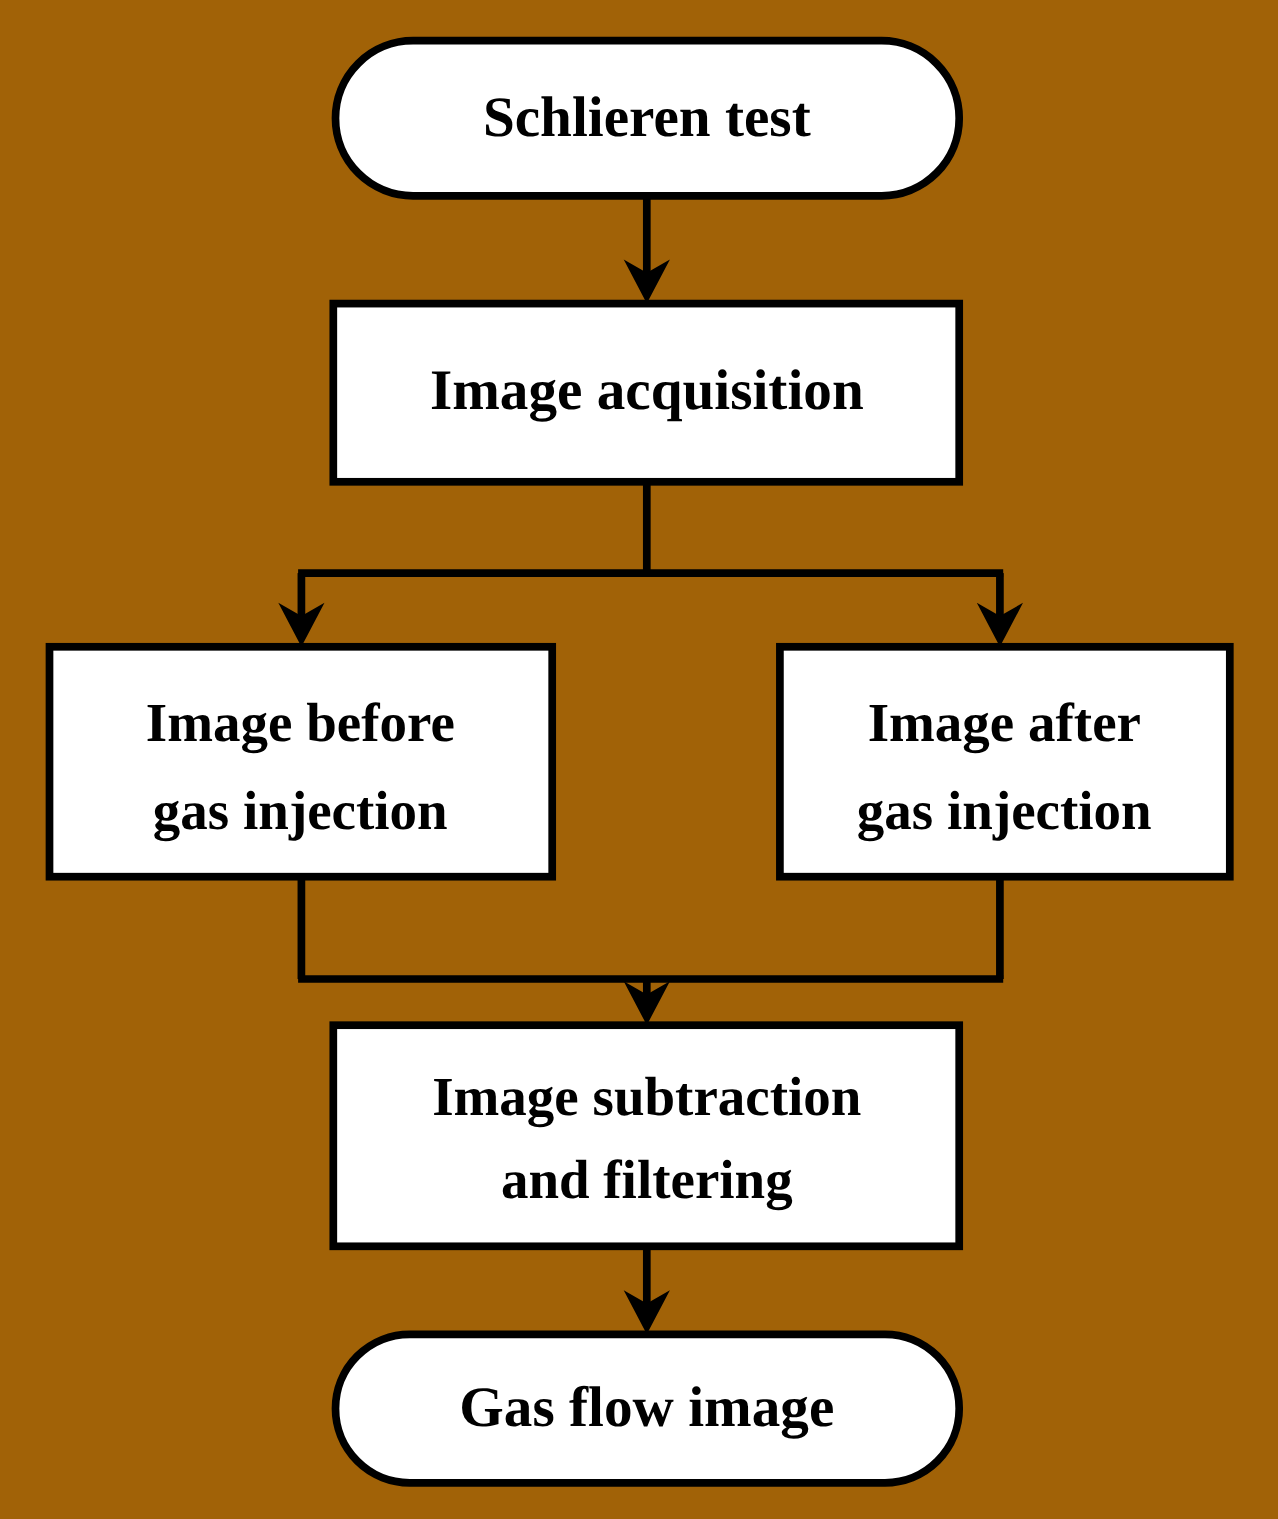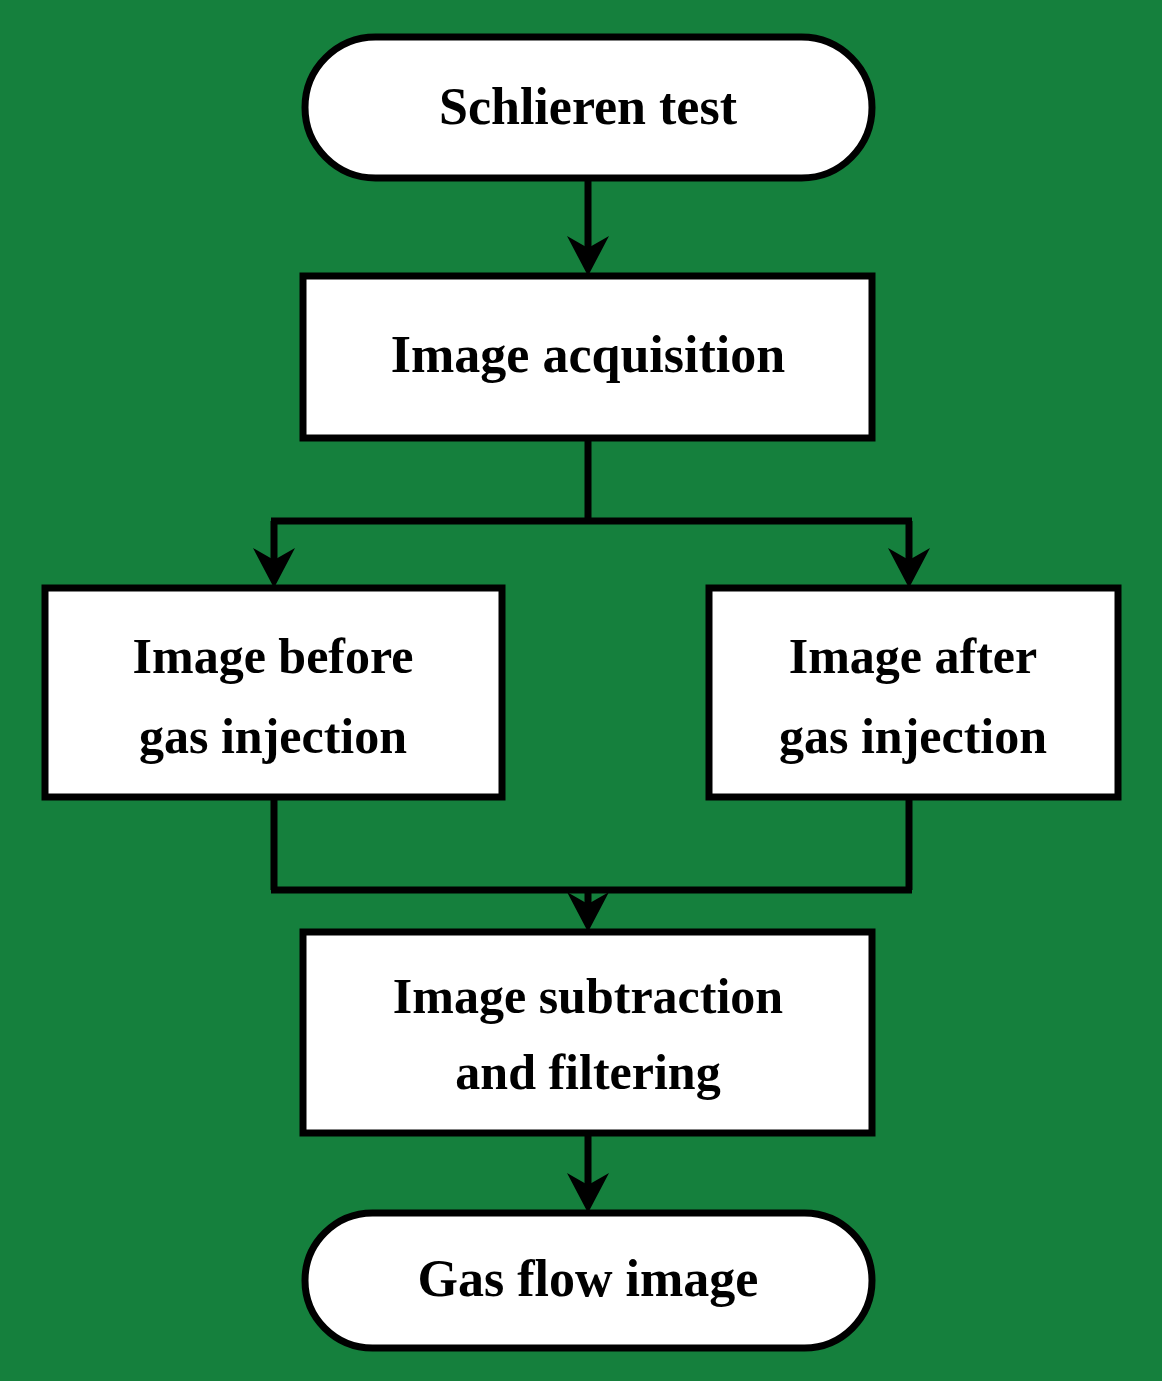--- a/index.html
+++ b/index.html
@@ -10,21 +10,21 @@
   body {
     width: 1162px;
     height: 1381px;
     overflow: hidden;
     font-family: "Liberation Serif", "DejaVu Serif", serif;
   }
   #flowchart-root {
     position: relative;
     width: 1162px;
     height: 1381px;
-    background: #15803d;
+    background: #a16207;
   }
   svg.diagram {
     display: block;
     width: 1162px;
     height: 1381px;
   }
   .node-shape {
     fill: #ffffff;
     stroke: #000000;
     stroke-width: 7;

